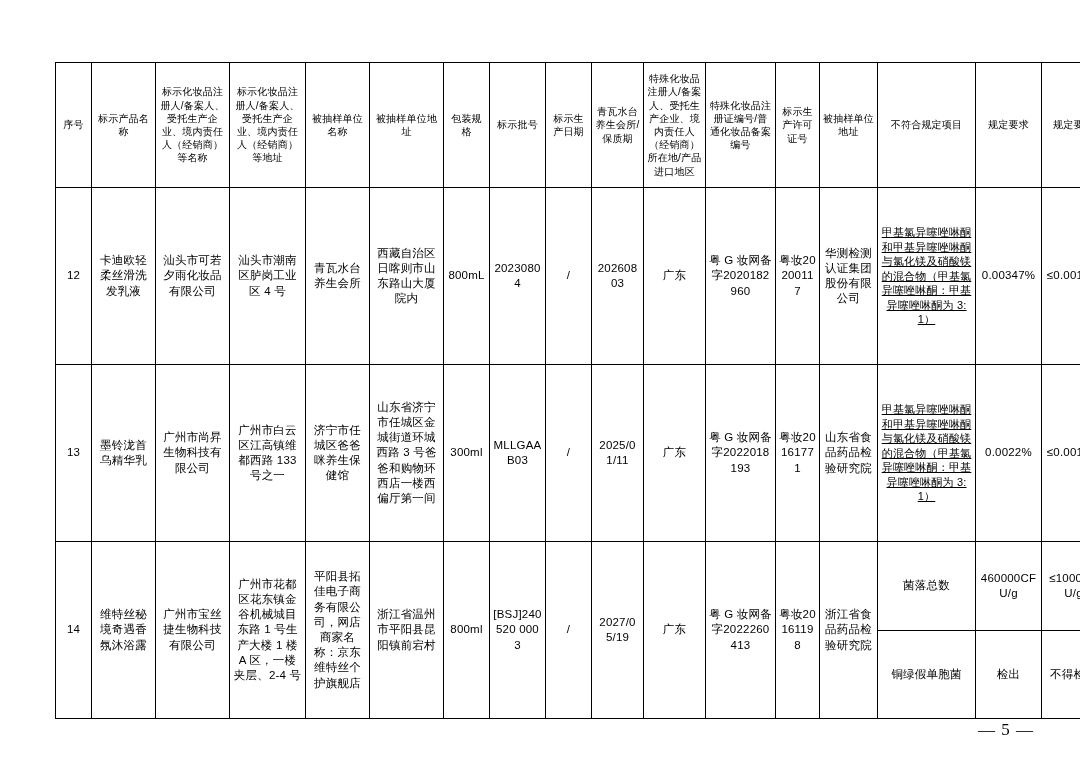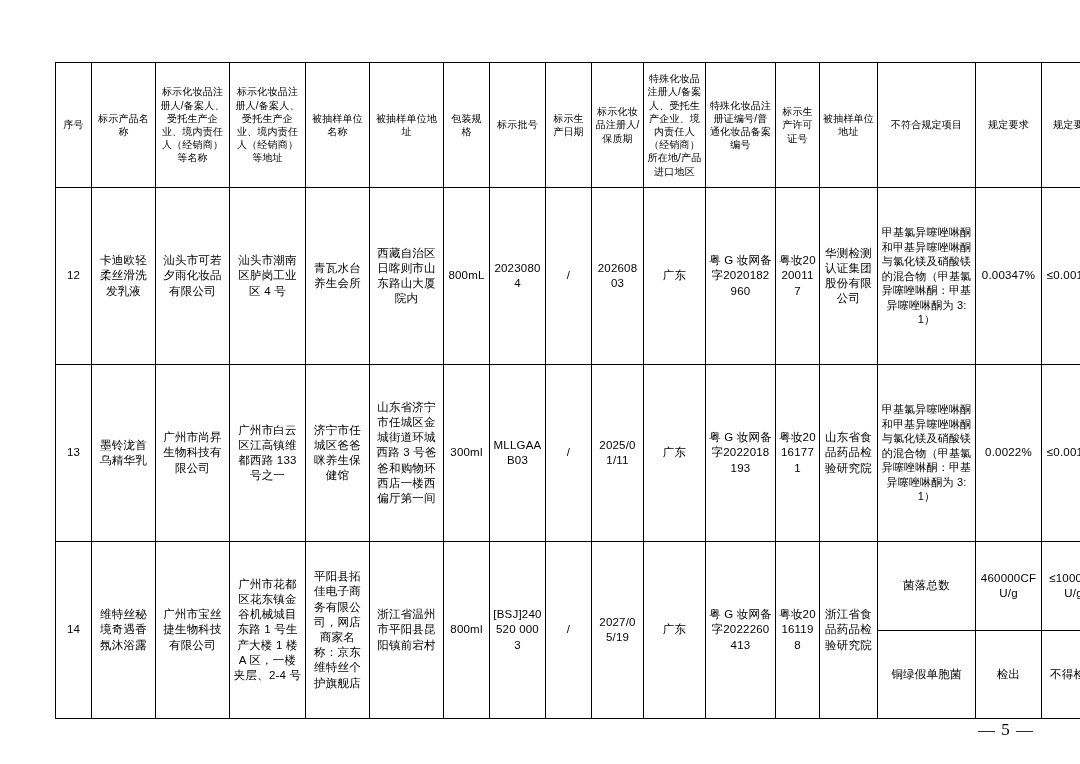--- a/index.html
+++ b/index.html
@@ -48,20 +48,21 @@
   }
   tbody td {
     font-size: 11.5px;
     letter-spacing: 0.2px;
   }
   tbody tr.data-row > td {
     height: 172px;
   }
   .cell-small {
     font-size: 11px;
+    text-decoration: underline;
   }
   .split-cell {
     padding: 0 !important;
   }
   .split-inner {
     display: flex;
     flex-direction: column;
     height: 100%;
   }
   .split-inner > div {
@@ -132,21 +133,21 @@
         <tr>
           <td>序号</td>
           <td>标示产品名称</td>
           <td>标示化妆品注册人/备案人、受托生产企业、境内责任人（经销商）等名称</td>
           <td>标示化妆品注册人/备案人、受托生产企业、境内责任人（经销商）等地址</td>
           <td>被抽样单位名称</td>
           <td>被抽样单位地址</td>
           <td>包装规格</td>
           <td>标示批号</td>
           <td>标示生产日期</td>
-          <td>标示化妆品注册人/保质期</td>
+          <td>青瓦水台养生会所/保质期</td>
           <td>特殊化妆品注册人/备案人、受托生产企业、境内责任人（经销商）所在地/产品进口地区</td>
           <td>特殊化妆品注册证编号/普通化妆品备案编号</td>
           <td>标示生产许可证号</td>
           <td>被抽样单位地址</td>
           <td>不符合规定项目</td>
           <td>规定要求</td>
           <td>规定要求</td>
 
         </tr>
       </thead>

